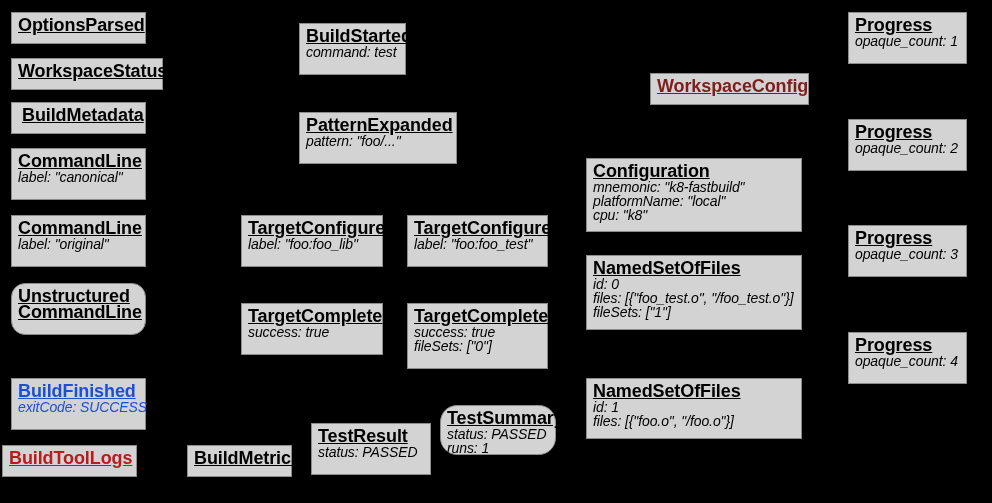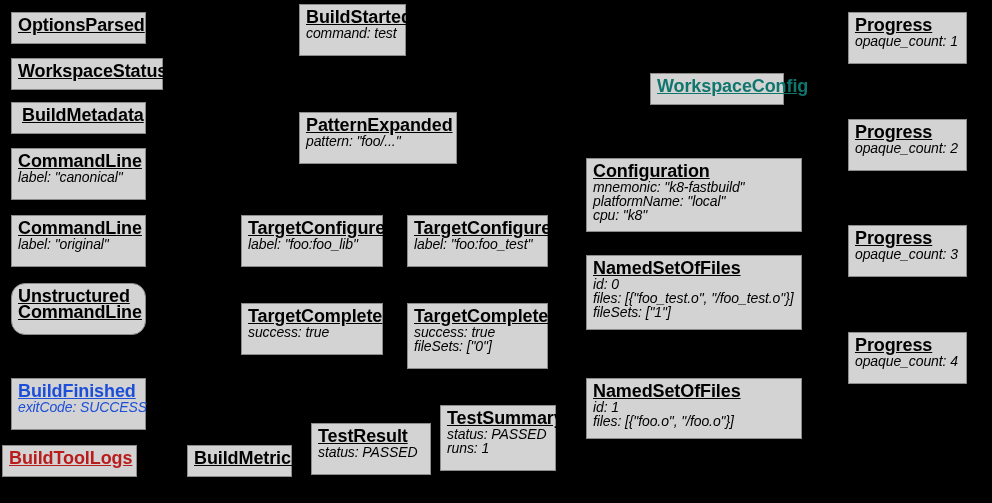--- a/index.html
+++ b/index.html
@@ -82,21 +82,21 @@
       <span class="node-fields">
         <span class="node-field">exitCode: SUCCESS</span>
       </span>
     </div>
     <div class="node" style="left: 2px; top: 445px; width: 135px; height: 32px; background: rgb(211, 211, 211); border-color: rgb(140, 140, 140); color: #b91c1c;">
       <span class="node-title">BuildToolLogs</span>
     </div>
     <div class="node" style="left: 165px; top: 445px; width: 105px; height: 32px; background: rgb(211, 211, 211); border-color: rgb(140, 140, 140); color: rgb(0, 0, 0); margin-left: 22px;">
       <span class="node-title">BuildMetrics</span>
     </div>
-    <div class="node" style="left: 299px; top: 4px; width: 107px; height: 52px; background: rgb(211, 211, 211); border-color: rgb(140, 140, 140); color: rgb(0, 0, 0);">
+    <div class="node" style="left: 299px; top: 23px; width: 107px; height: 52px; background: rgb(211, 211, 211); border-color: rgb(140, 140, 140); color: rgb(0, 0, 0);">
       <span class="node-title">BuildStarted</span>
       <span class="node-fields">
         <span class="node-field">command: test</span>
       </span>
     </div>
     <div class="node" style="left: 299px; top: 112px; width: 158px; height: 52px; background: rgb(211, 211, 211); border-color: rgb(140, 140, 140); color: rgb(0, 0, 0);">
       <span class="node-title">PatternExpanded</span>
       <span class="node-fields">
         <span class="node-field">pattern: "foo/..."</span>
       </span>
@@ -125,28 +125,28 @@
         <span class="node-field">success: true</span>
         <span class="node-field">fileSets: ["0"]</span>
       </span>
     </div>
     <div class="node" style="left: 311px; top: 423px; width: 120px; height: 52px; background: rgb(211, 211, 211); border-color: rgb(140, 140, 140); color: rgb(0, 0, 0);">
       <span class="node-title">TestResult</span>
       <span class="node-fields">
         <span class="node-field">status: PASSED</span>
       </span>
     </div>
-    <div class="node" style="left: 440px; top: 405px; width: 116px; height: 66px; background: rgb(211, 211, 211); border-color: rgb(140, 140, 140); color: rgb(0, 0, 0);">
+    <div class="node" style="left: 440px; top: 405px; width: 116px; height: 50px; background: rgb(211, 211, 211); border-color: rgb(140, 140, 140); color: rgb(0, 0, 0); border-radius: 17px;">
       <span class="node-title">TestSummary</span>
       <span class="node-fields">
         <span class="node-field">status: PASSED</span>
         <span class="node-field">runs: 1</span>
       </span>
     </div>
-    <div class="node" style="left: 650px; top: 73px; width: 134px; height: 32px; background: rgb(211, 211, 211); border-color: rgb(140, 140, 140); color: #0f766e;">
+    <div class="node" style="left: 650px; top: 73px; width: 159px; height: 32px; background: rgb(211, 211, 211); border-color: rgb(140, 140, 140); color: #7f1d1d;">
       <span class="node-title">WorkspaceConfig</span>
     </div>
     <div class="node" style="left: 586px; top: 158px; width: 216px; height: 74px; background: rgb(211, 211, 211); border-color: rgb(140, 140, 140); color: rgb(0, 0, 0);">
       <span class="node-title">Configuration</span>
       <span class="node-fields">
         <span class="node-field">mnemonic: "k8-fastbuild"</span>
         <span class="node-field">platformName: "local"</span>
         <span class="node-field">cpu: "k8"</span>
       </span>
     </div>

